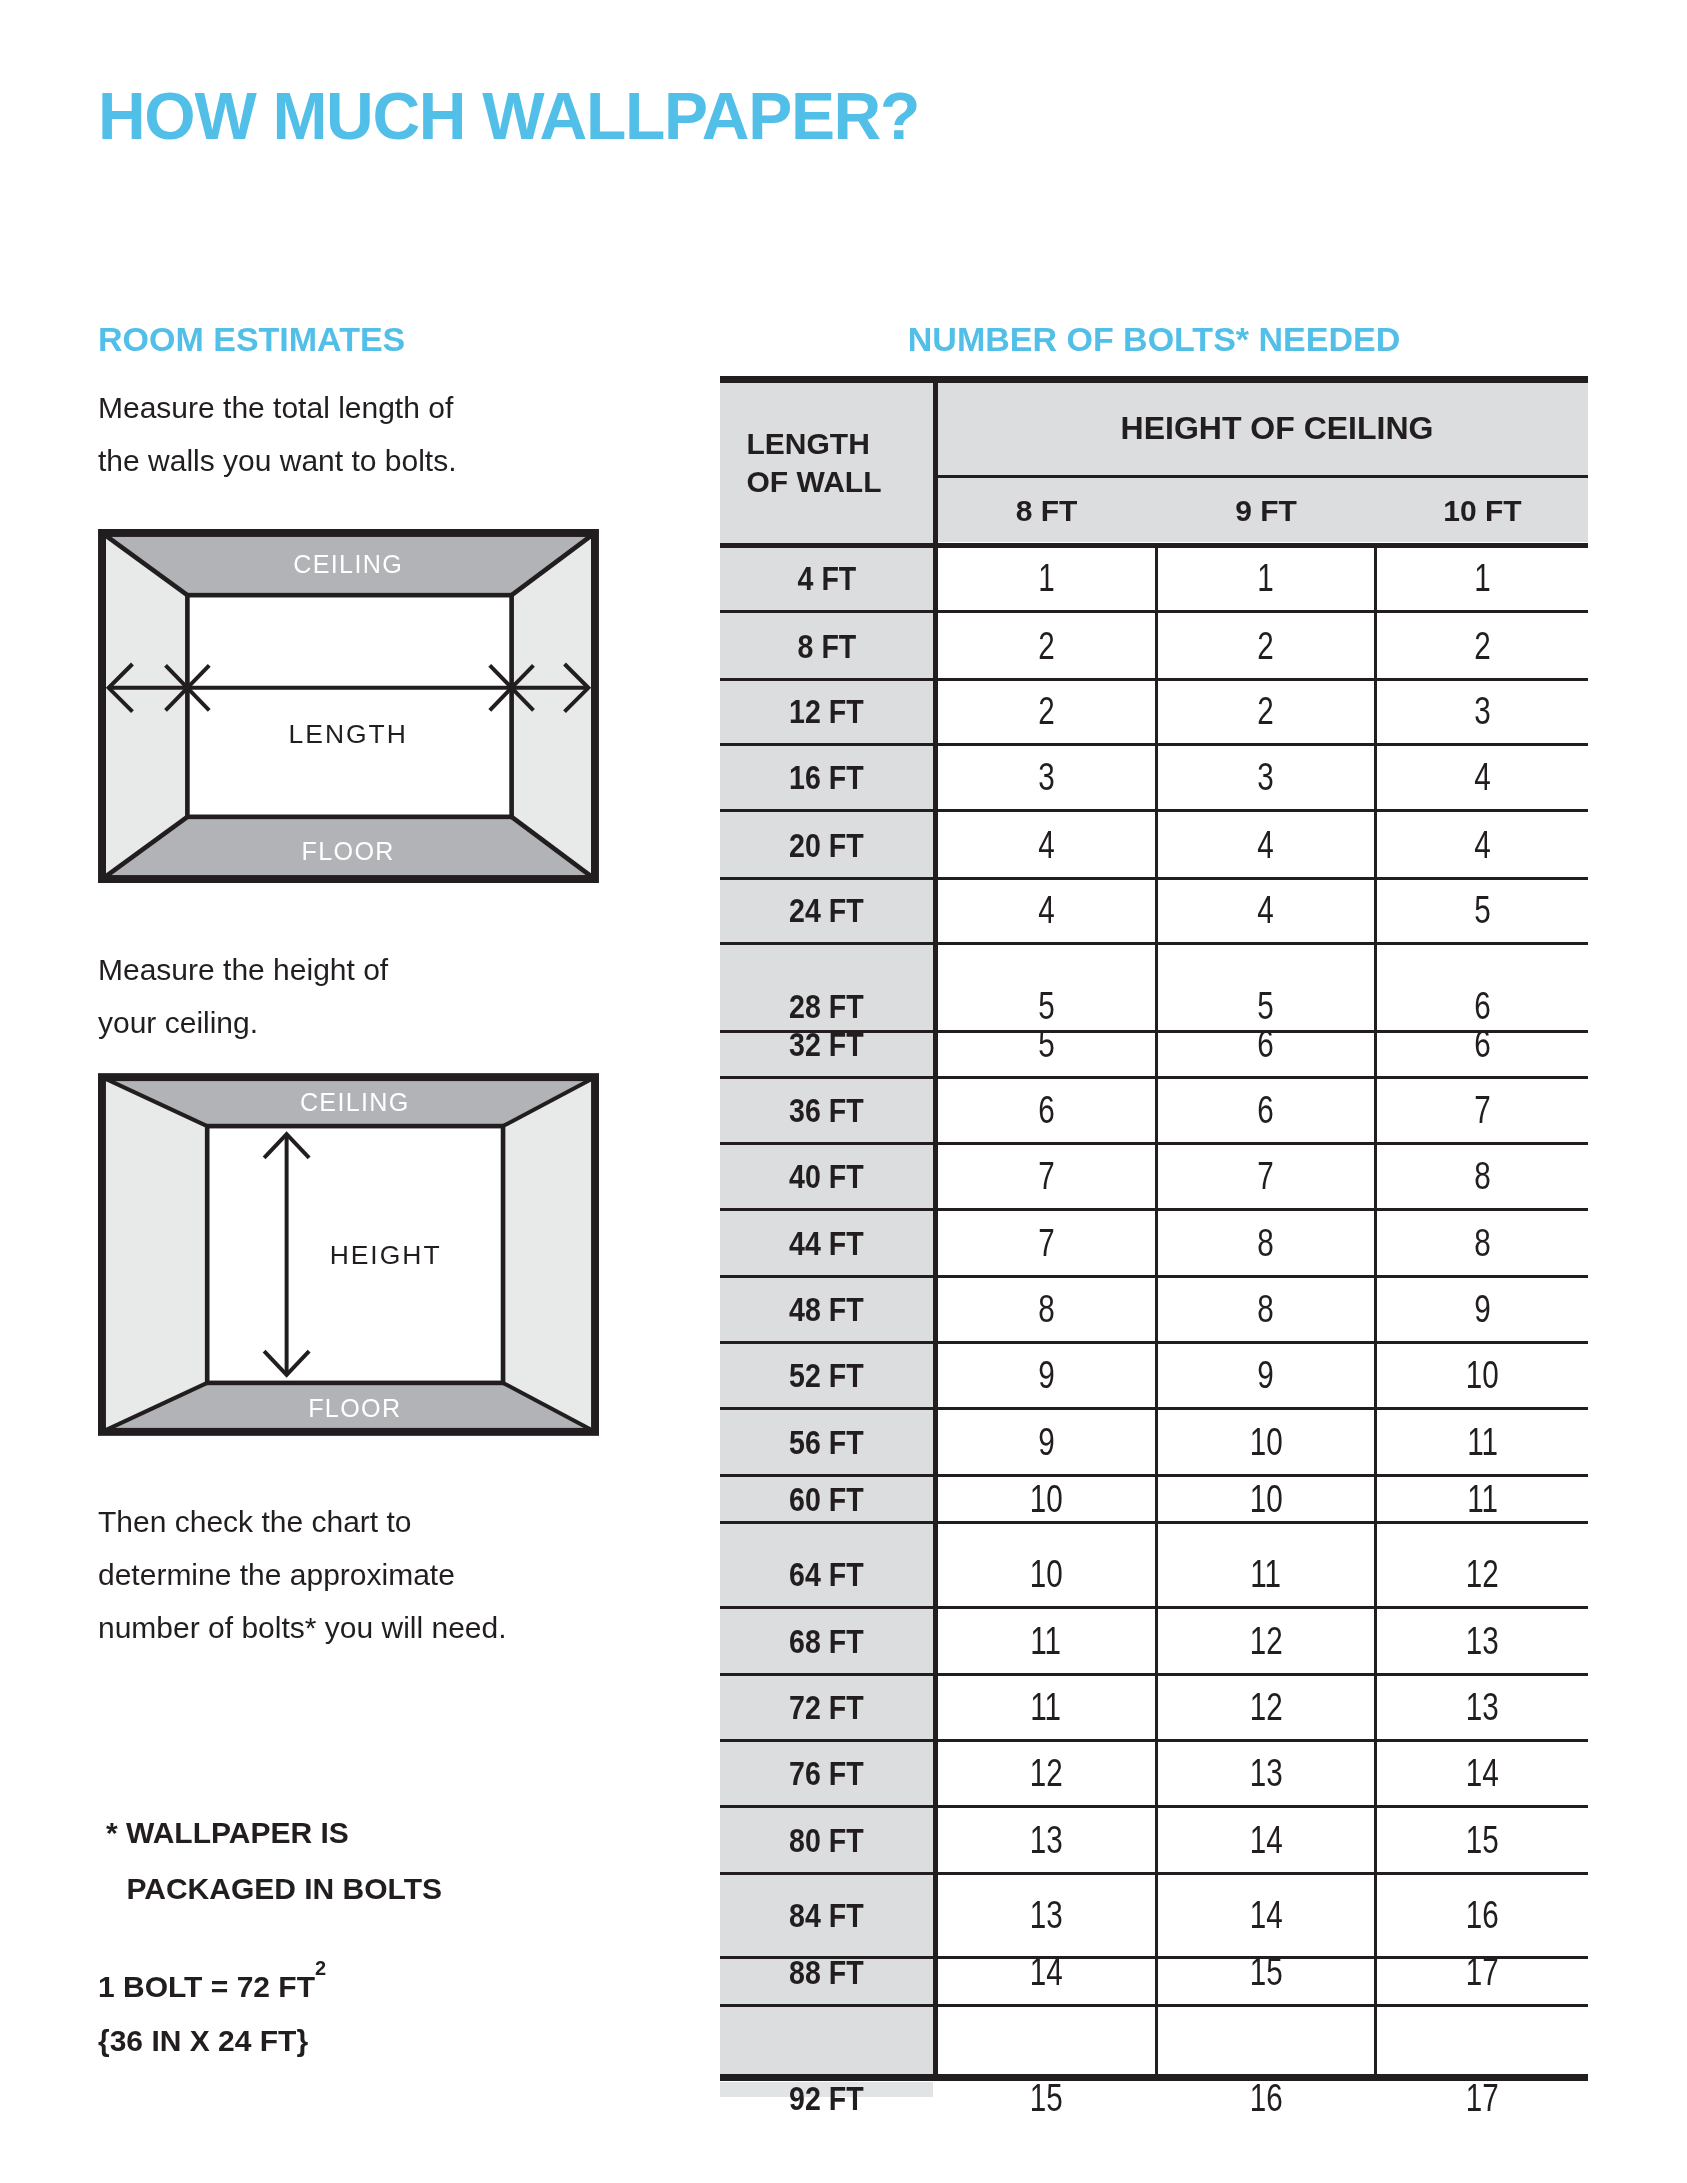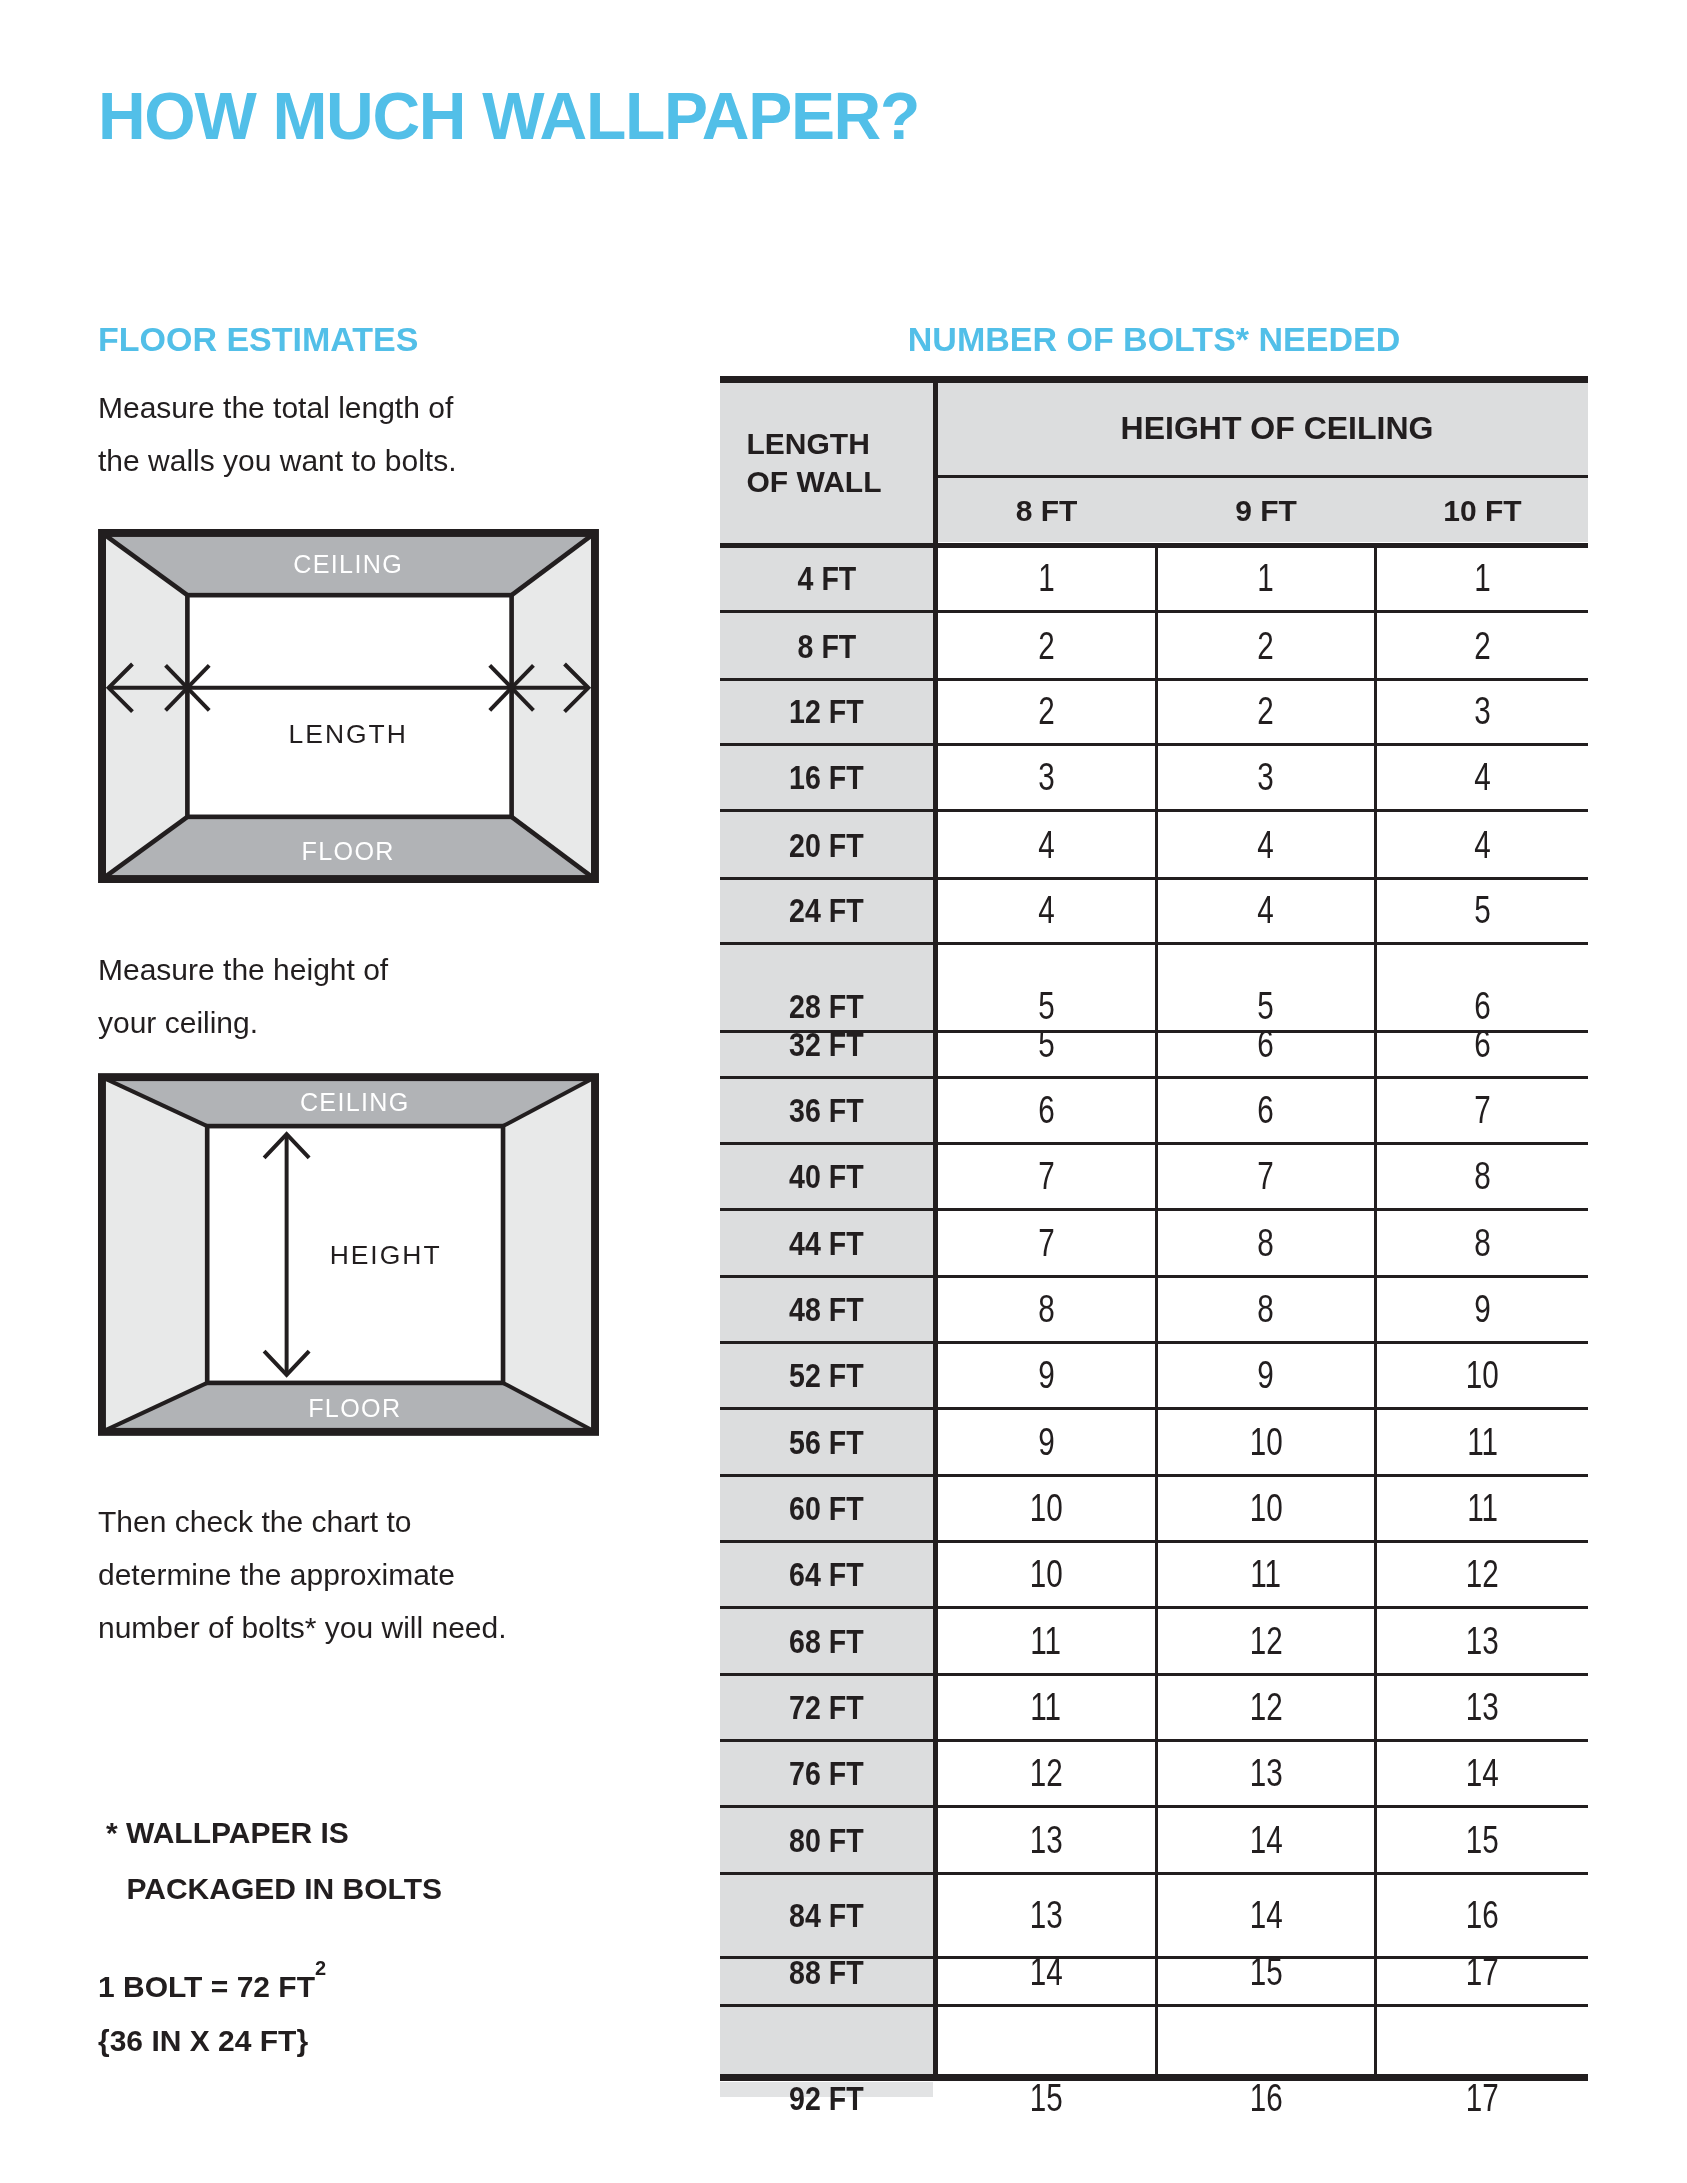--- a/index.html
+++ b/index.html
@@ -55,21 +55,21 @@
   .rl{font-size:34px;font-weight:bold;transform:scaleX(.84);white-space:nowrap;}
   .num{font-size:38px;transform:scaleX(.78);}
 </style>
 </head>
 <body>
 
 <div id="page">
 
   <div class="abs title">HOW MUCH WALLPAPER?</div>
 
-  <div class="abs h2 h2-left">FLOOR ESTIMATES</div>
+  <div class="abs h2 h2-left">ROOM ESTIMATES</div>
 
   <div class="abs para" style="top:381px;">Measure the total length of
 the walls you want to bolts.</div>
 
   <svg class="abs" style="left:98px;top:529px;" width="501" height="354" viewBox="0 0 757 535">
     <rect x="0" y="0" width="757" height="535" fill="#ffffff"></rect>
     <polygon points="6,6 751,6 625,100 135,100" fill="#b1b3b6"></polygon>
     <polygon points="6,529 751,529 625,435 135,435" fill="#b1b3b6"></polygon>
     <polygon points="6,6 135,100 135,435 6,529" fill="#e8e9e9"></polygon>
     <polygon points="751,6 625,100 625,435 751,529" fill="#e8e9e9"></polygon>
@@ -334,21 +334,21 @@
       <div class="c c1">
           <span class="num">9</span>
         </div>
       <div class="c c2">
           <span class="num">10</span>
         </div>
       <div class="c c3">
           <span class="num">11</span>
         </div>
     </div>
-    <div class="row" style="top:1101px;height:66px;">
+    <div class="row" style="top:1101px;height:47px;">
       <div class="c c0">
           <span class="rl">60 FT</span>
         </div>
       <div class="c c1">
           <span class="num">10</span>
         </div>
       <div class="c c2">
           <span class="num">10</span>
         </div>
       <div class="c c3">

